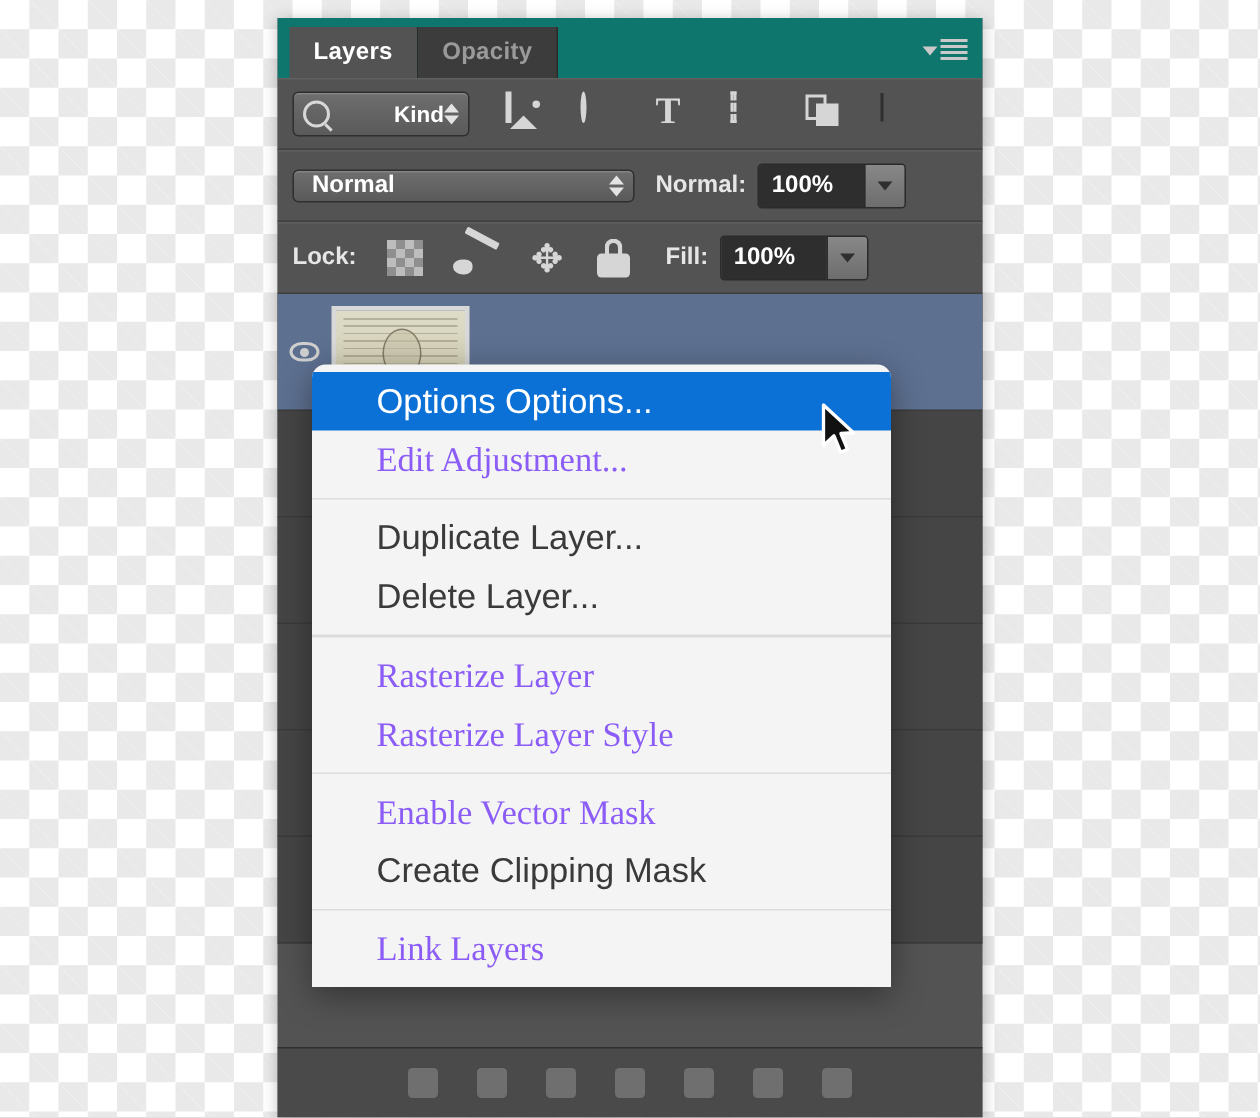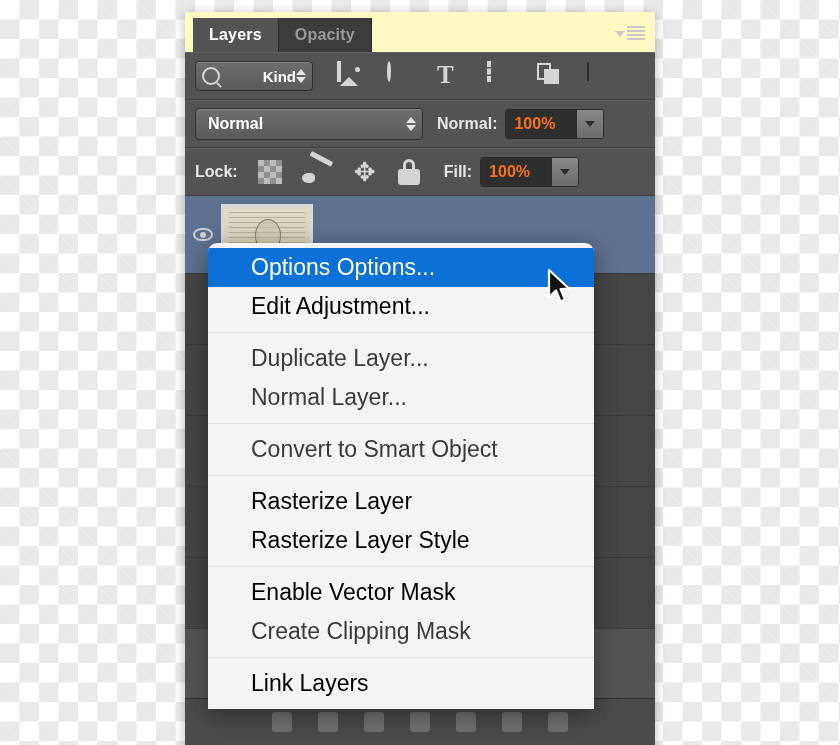--- a/index.html
+++ b/index.html
@@ -37,21 +37,21 @@
     height: 733px;
     background: #535353;
     box-shadow: 0 2px 10px rgba(0,0,0,0.28);
     overflow: hidden;
   }
 
   
   .tabstrip {
     position: relative;
     height: 40px;
-    background: #fef9c3;
+    background: #0f766e;
     display: flex;
     align-items: flex-end;
     padding-left: 8px;
     box-sizing: border-box;
   }
   .tab {
     height: 34px;
     line-height: 34px;
     padding: 0 16px;
     font-size: 16px;
@@ -158,35 +158,35 @@
     content: ""; position: absolute; left: 7px; top: 6px; width: 15px; height: 15px;
     background: #d6d6d6;
   }
   .ic-toggle {
     width: 20px; height: 28px; border: 1px solid #2f2f2f;
     background: linear-gradient(#cfcfcf 0 48%, #3a3a3a 48% 100%);
   }
 
   
   .blend-select {
-    width: 228px; height: 32px; border-radius: 4px;
+    width: 228px; height: 22px; border-radius: 4px;
     background: linear-gradient(#6e6e6e, #5a5a5a);
     border: 1px solid #2f2f2f;
     box-shadow: inset 0 1px 0 rgba(255,255,255,0.16);
     display: flex; align-items: center; padding: 0 6px 0 12px; box-sizing: border-box;
     color: #ffffff; font-size: 16px; font-weight: bold;
   }
   .blend-select span:first-child { flex: 1; }
   .rowlabel { color: #e6e6e6; font-size: 16px; font-weight: bold; margin: 0 8px 0 14px; }
   .numfield-wrap {
     display: flex; align-items: stretch; height: 28px;
     border: 1px solid #2b2b2b; border-radius: 3px; overflow: hidden;
   }
   .numfield {
-    background: #2e2e2e; color: #f97316; font-size: 16px; font-weight: bold;
+    background: #2e2e2e; color: #ffffff; font-size: 16px; font-weight: bold;
     padding: 0 8px; display: flex; align-items: center; min-width: 54px;
     justify-content: flex-start;
   }
   .numdrop {
     width: 26px; background: linear-gradient(#888888, #6d6d6d);
     display: flex; align-items: center; justify-content: center;
     border-left: 1px solid #2b2b2b;
   }
   .numdrop i { width: 0; height: 0; border-left: 5px solid transparent; border-right: 5px solid transparent; border-top: 6px solid #2e2e2e; }
 
@@ -284,21 +284,21 @@
   .menu-group { padding: 6px 0; }
   .menu-sep { height: 1px; background: #dcdcdc; }
   .menu-item {
     height: 39px; line-height: 39px;
     padding: 0 14px 0 43px;
     font-size: 23px;
     color: #3a3a3a;
     white-space: nowrap;
     cursor: default;
   }
-  .menu-item.disabled { color: #000000; }
+  .menu-item.disabled { color: #8b5cf6; font-family: Liberation Serif, serif; }
   .menu-item.highlighted { background: #0c71d7; color: #ffffff; }
   .menu-group.first { padding-top: 5px; }
 
   
   #cursor {
     position: absolute;
     left: 546px;
     top: 268px;
     width: 26px;
     height: 38px;
@@ -414,27 +414,24 @@
   <div id="context-menu">
 
     <div class="menu-group first">
       <div class="menu-item highlighted">Options Options...</div>
       <div class="menu-item disabled">Edit Adjustment...</div>
     </div>
     <div class="menu-sep"></div>
 
     <div class="menu-group">
       <div class="menu-item">Duplicate Layer...</div>
-      <div class="menu-item">Normal Layer...</div>
+      <div class="menu-item">Delete Layer...</div>
     </div>
     <div class="menu-sep"></div>
 
-    <div class="menu-group">
-      <div class="menu-item">Convert to Smart Object</div>
-    </div>
     <div class="menu-sep"></div>
 
     <div class="menu-group">
       <div class="menu-item disabled">Rasterize Layer</div>
       <div class="menu-item disabled">Rasterize Layer Style</div>
     </div>
     <div class="menu-sep"></div>
 
     <div class="menu-group">
       <div class="menu-item disabled">Enable Vector Mask</div>

